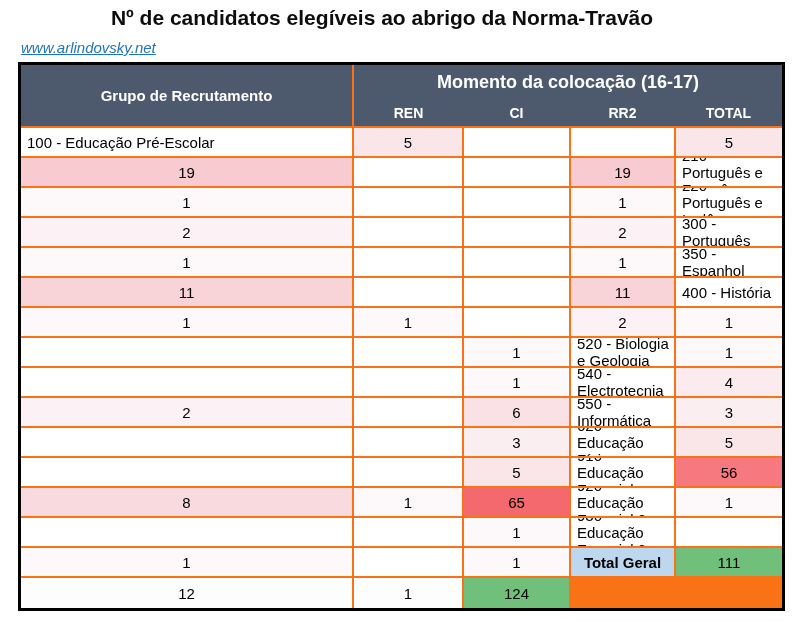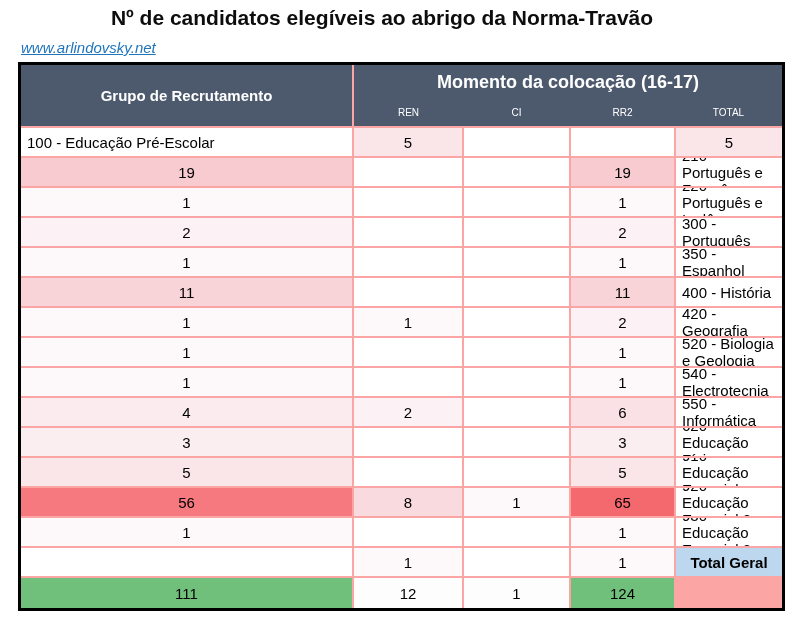--- a/index.html
+++ b/index.html
@@ -15,40 +15,40 @@
   .site-link{
     position:absolute;top:39px;left:21px;
     font-size:15px;color:#1f74bc;text-decoration:underline;cursor:pointer;
   }
   .tablegrid{
     position:absolute;left:18px;top:62px;
     display:grid;
     grid-template-columns:331px 108px 105px 103px 106px;
     grid-template-rows:61px repeat(15,28px) 30px;
     gap:2px;
-    background:#fca5a5;
+    background:#f97316;
     border:3px solid #000;
   }
   .header-group{
     grid-column:1;grid-row:1;
     display:flex;align-items:center;justify-content:center;
     color:#fff;font-weight:bold;font-size:15px;text-align:center;
   }
   .header-right{
     grid-column:2/6;grid-row:1;
     display:flex;flex-direction:column;
     color:#fff;
   }
   .span-title{
     height:34px;display:flex;align-items:center;justify-content:center;
     font-size:18px;font-weight:bold;
   }
   .subrow{display:flex;height:27px;align-items:center;}
   .subcol{display:flex;align-items:center;justify-content:center;
-    font-size:10px;font-weight:normal;}
+    font-size:14px;font-weight:bold;}
   .subcol:nth-child(1){width:109px;}
   .subcol:nth-child(2){width:107px;}
   .subcol:nth-child(3){width:105px;}
   .subcol:nth-child(4){width:107px;}
   .cell{background:#fff;display:flex;align-items:center;overflow:hidden;}
   .cell.label{justify-content:flex-start;padding-left:6px;font-size:15px;}
   .cell.num{justify-content:center;font-size:15px;}
   .cell.total-label{justify-content:center;font-weight:bold;font-size:15px;padding-left:0;}
   .cell.total-num{font-weight:normal;}
 </style>
@@ -98,21 +98,20 @@
     <div class="cell label">350 - Espanhol</div>
     <div class="cell num" style="background: rgb(248, 212, 216);">11</div>
     <div class="cell num" style="background: rgb(255, 255, 255);"></div>
     <div class="cell num" style="background: rgb(255, 255, 255);"></div>
     <div class="cell num" style="background: rgb(248, 212, 216);">11</div>
     <div class="cell label">400 - História</div>
     <div class="cell num" style="background: rgb(253, 248, 250);">1</div>
     <div class="cell num" style="background: rgb(253, 248, 250);">1</div>
     <div class="cell num" style="background: rgb(255, 255, 255);"></div>
     <div class="cell num" style="background: rgb(252, 242, 245);">2</div>
-    <div class="cell label">420 - Geografia</div>
     <div class="cell num" style="background: rgb(253, 248, 250);">1</div>
     <div class="cell num" style="background: rgb(255, 255, 255);"></div>
     <div class="cell num" style="background: rgb(255, 255, 255);"></div>
     <div class="cell num" style="background: rgb(253, 248, 250);">1</div>
     <div class="cell label">520 - Biologia e Geologia</div>
     <div class="cell num" style="background: rgb(253, 248, 250);">1</div>
     <div class="cell num" style="background: rgb(255, 255, 255);"></div>
     <div class="cell num" style="background: rgb(255, 255, 255);"></div>
     <div class="cell num" style="background: rgb(253, 248, 250);">1</div>
     <div class="cell label">540 - Electrotecnia</div>

